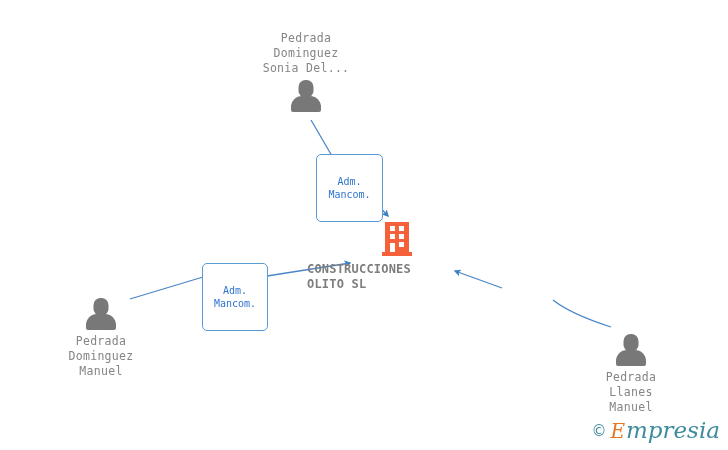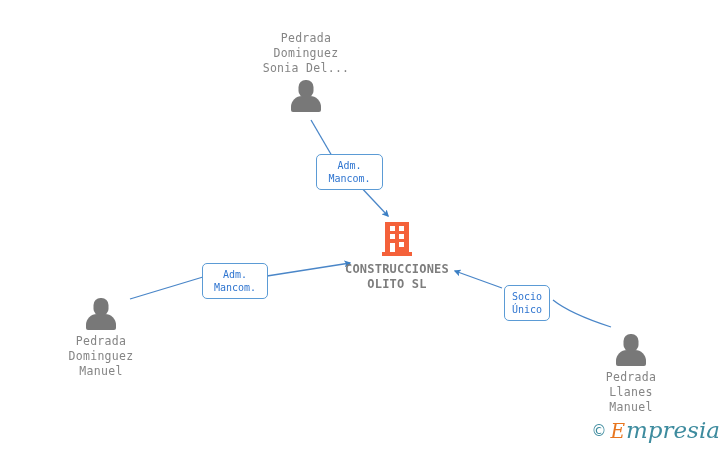--- a/index.html
+++ b/index.html
@@ -65,21 +65,21 @@
     letter-spacing: 0.3px;
     white-space: pre-line;
   }
   .person.above .person-label { margin-bottom: 4px; }
   .person.below .person-label { margin-top: 4px; }
 
   
   .company {
     position: absolute;
     width: 180px;
-    text-align: center;
+    text-align: left;
   }
   .building {
     width: 30px;
     height: 34px;
     margin: 0 auto 6px auto;
     position: relative;
   }
   .building .tower {
     position: absolute;
     left: 3px;
@@ -122,21 +122,21 @@
   
   .relbox {
     position: absolute;
     box-sizing: border-box;
     background: #ffffff;
     border: 1px solid #5b9bd5;
     border-radius: 5px;
     color: #2f75d0;
     font-size: 10px;
     line-height: 13px;
-    padding: 4px 7px;
+    padding: 20px 7px;
     white-space: pre-line;
   }
   .relbox.center { text-align: center; }
   .relbox.left { text-align: left; }
 
   
   .watermark {
     position: absolute;
     right: 8px;
     bottom: 6px;
@@ -210,22 +210,20 @@
       <div class="door"></div>
       <div class="base"></div>
     </div>
     <div class="company-label">CONSTRUCCIONES
 OLITO SL</div>
   </div>
 
   <div class="relbox center" style="left:202px; top:263px; width:66px;">Adm.
 Mancom.</div>
 
-  <div class="relbox left" style="left:504px; top:285px; width:46px;">Socio
-Único</div>
 
   <div class="person below" style="left:31px; top:298px;">
     <div class="person-icon">
       <div class="head"></div>
       <div class="body"></div>
     </div>
     <div class="person-label">Pedrada
 Dominguez
 Manuel</div>
   </div>

